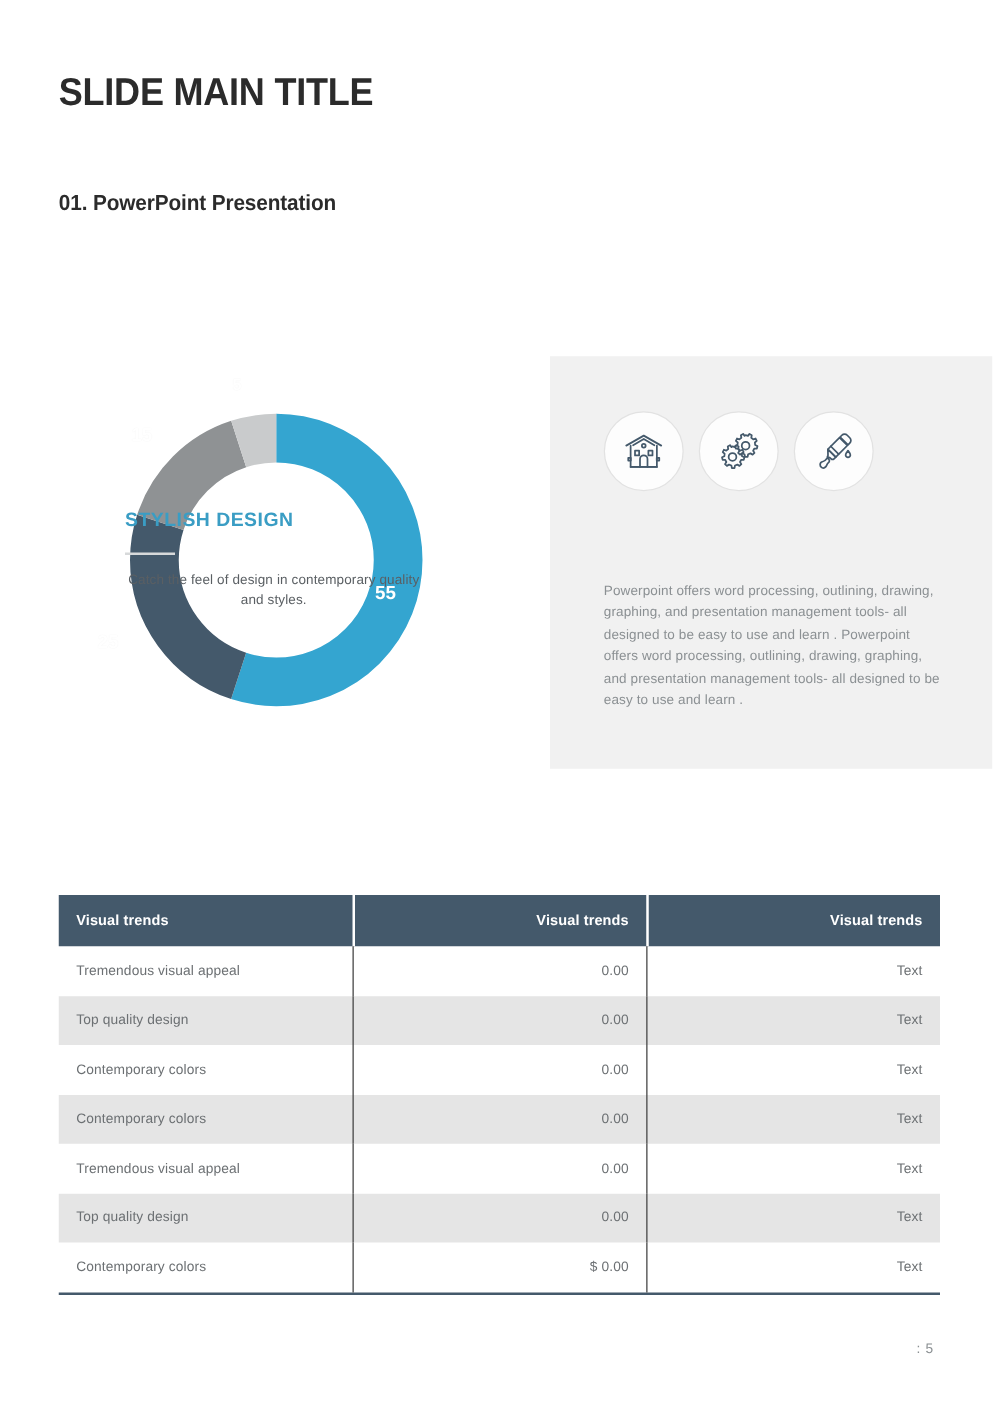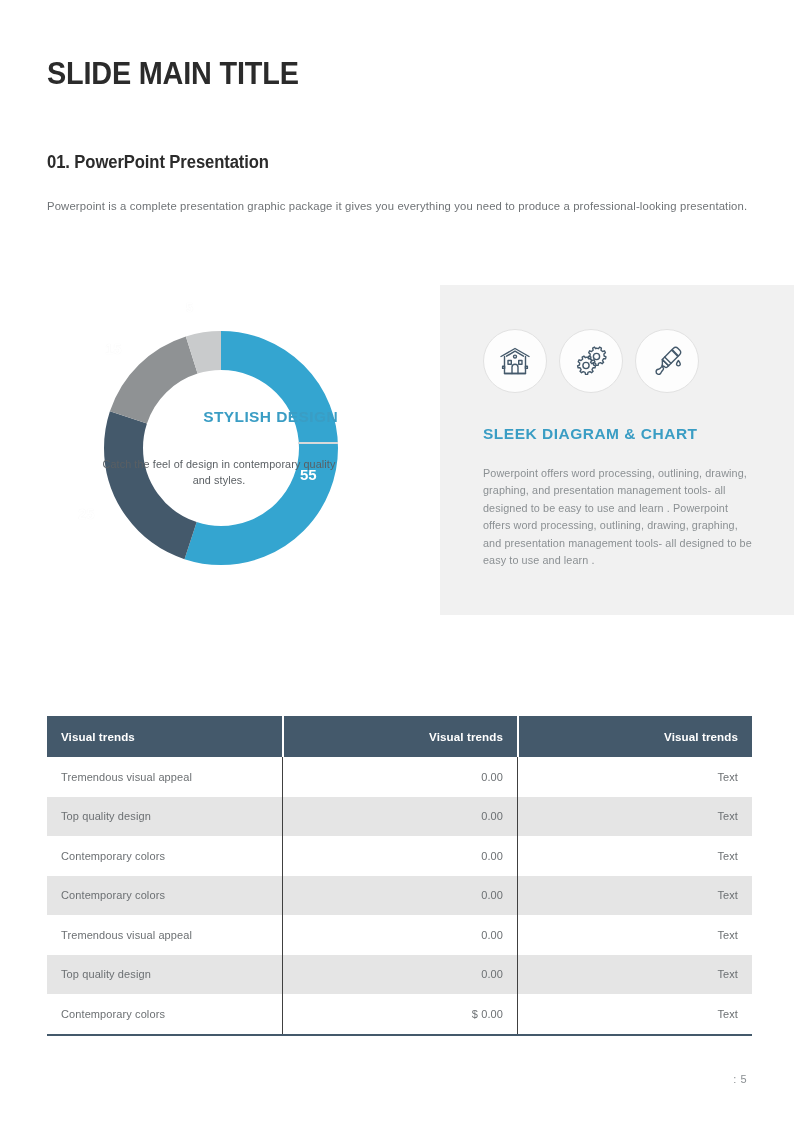--- a/index.html
+++ b/index.html
@@ -38,21 +38,21 @@
     position: absolute; color:#ffffff; font-size: 15px; font-weight: 700;
     text-shadow: 0 0 1px rgba(0,0,0,0.06);
   }
   .dl-55 { left: 300px; top: 466px; }
   .dl-25 { left: 78px;  top: 505px; }
   .dl-15 { left: 105px; top: 340px; }
   .dl-5  { left: 186px; top: 300px; font-size: 13px; }
 
   .donut-center {
     position: absolute; left: 100px; top: 340px; width: 238px; height: 216px;
-    display: flex; flex-direction: column; align-items: flex-end; justify-content: center;
+    display: flex; flex-direction: column; align-items: flex-start; justify-content: center;
     text-align: center;
   }
   .center-title {
     font-size: 15.5px; font-weight: 700; color: #3a9dc4; letter-spacing: 0.4px;
   }
   .center-rule { width: 40px; height: 2px; background:#d7d9da; margin: 16px 0 13px; }
   .center-desc { font-size: 10.8px; color:#5a5f63; line-height: 1.45; letter-spacing: .1px; }
 
   
   .panel {
@@ -100,21 +100,20 @@
     font-size: 11px; color: #8a8f92; letter-spacing: .5px;
   }
 </style>
 </head>
 <body>
 
 <div class="slide">
 
   <div class="main-title">SLIDE MAIN TITLE</div>
   <div class="section-title">01. PowerPoint Presentation</div>
-  <div class="intro-text">Powerpoint is a complete presentation graphic package it gives you everything you need to produce a professional-looking presentation.</div>
 
   <div class="donut-wrap">
     <svg class="donut-svg" width="348" height="330" viewBox="0 0 348 330">
       <g transform="translate(174,165)">
 
         <circle r="97.5" fill="none" stroke="#34a5d0" stroke-width="39" stroke-dasharray="336.8 275.8" transform="rotate(-90)"></circle>
 
         <circle r="97.5" fill="none" stroke="#44596b" stroke-width="39" stroke-dasharray="153.1 459.5" stroke-dashoffset="-336.8" transform="rotate(-90)"></circle>
 
         <circle r="97.5" fill="none" stroke="#8f9294" stroke-width="39" stroke-dasharray="91.9 520.7" stroke-dashoffset="-489.9" transform="rotate(-90)"></circle>
@@ -176,21 +175,20 @@
                    a1.8 1.8 0 0 0 -2.7 .2 c-1 1.3 -1.6 2.3 -3.2 2.5
                    a2.6 2.6 0 0 0 -2.3 2.6 a2.5 2.5 0 0 0 4.4 1.7
                    c1 -1.2 1 -2.4 2.3 -3.4 a1.8 1.8 0 0 0 .2 -2.7 l-.6 -.6
                    a1.6 1.6 0 0 1 0 -2.3z"></path>
           <path d="M28.4 16.5 c1.1 1.4 1.9 2.6 1.9 3.5 a1.9 1.9 0 1 1 -3.8 0 c0 -.9 .8 -2.1 1.9 -3.5z"></path>
         </svg>
       </div>
 
     </div>
 
-    <div class="panel-title">SLEEK DIAGRAM &amp; CHART</div>
     <div class="panel-text">Powerpoint offers word processing, outlining, drawing, graphing, and presentation management tools- all designed to be easy to use and learn . Powerpoint offers word processing, outlining, drawing, graphing, and presentation management tools- all designed to be easy to use and learn .</div>
   </div>
 
   <div class="table">
     <div class="trow thead">
       <div class="tcell c1">Visual trends</div>
       <div class="tcell c2">Visual trends</div>
       <div class="tcell c3">Visual trends</div>
     </div>
     <div class="tbody">

